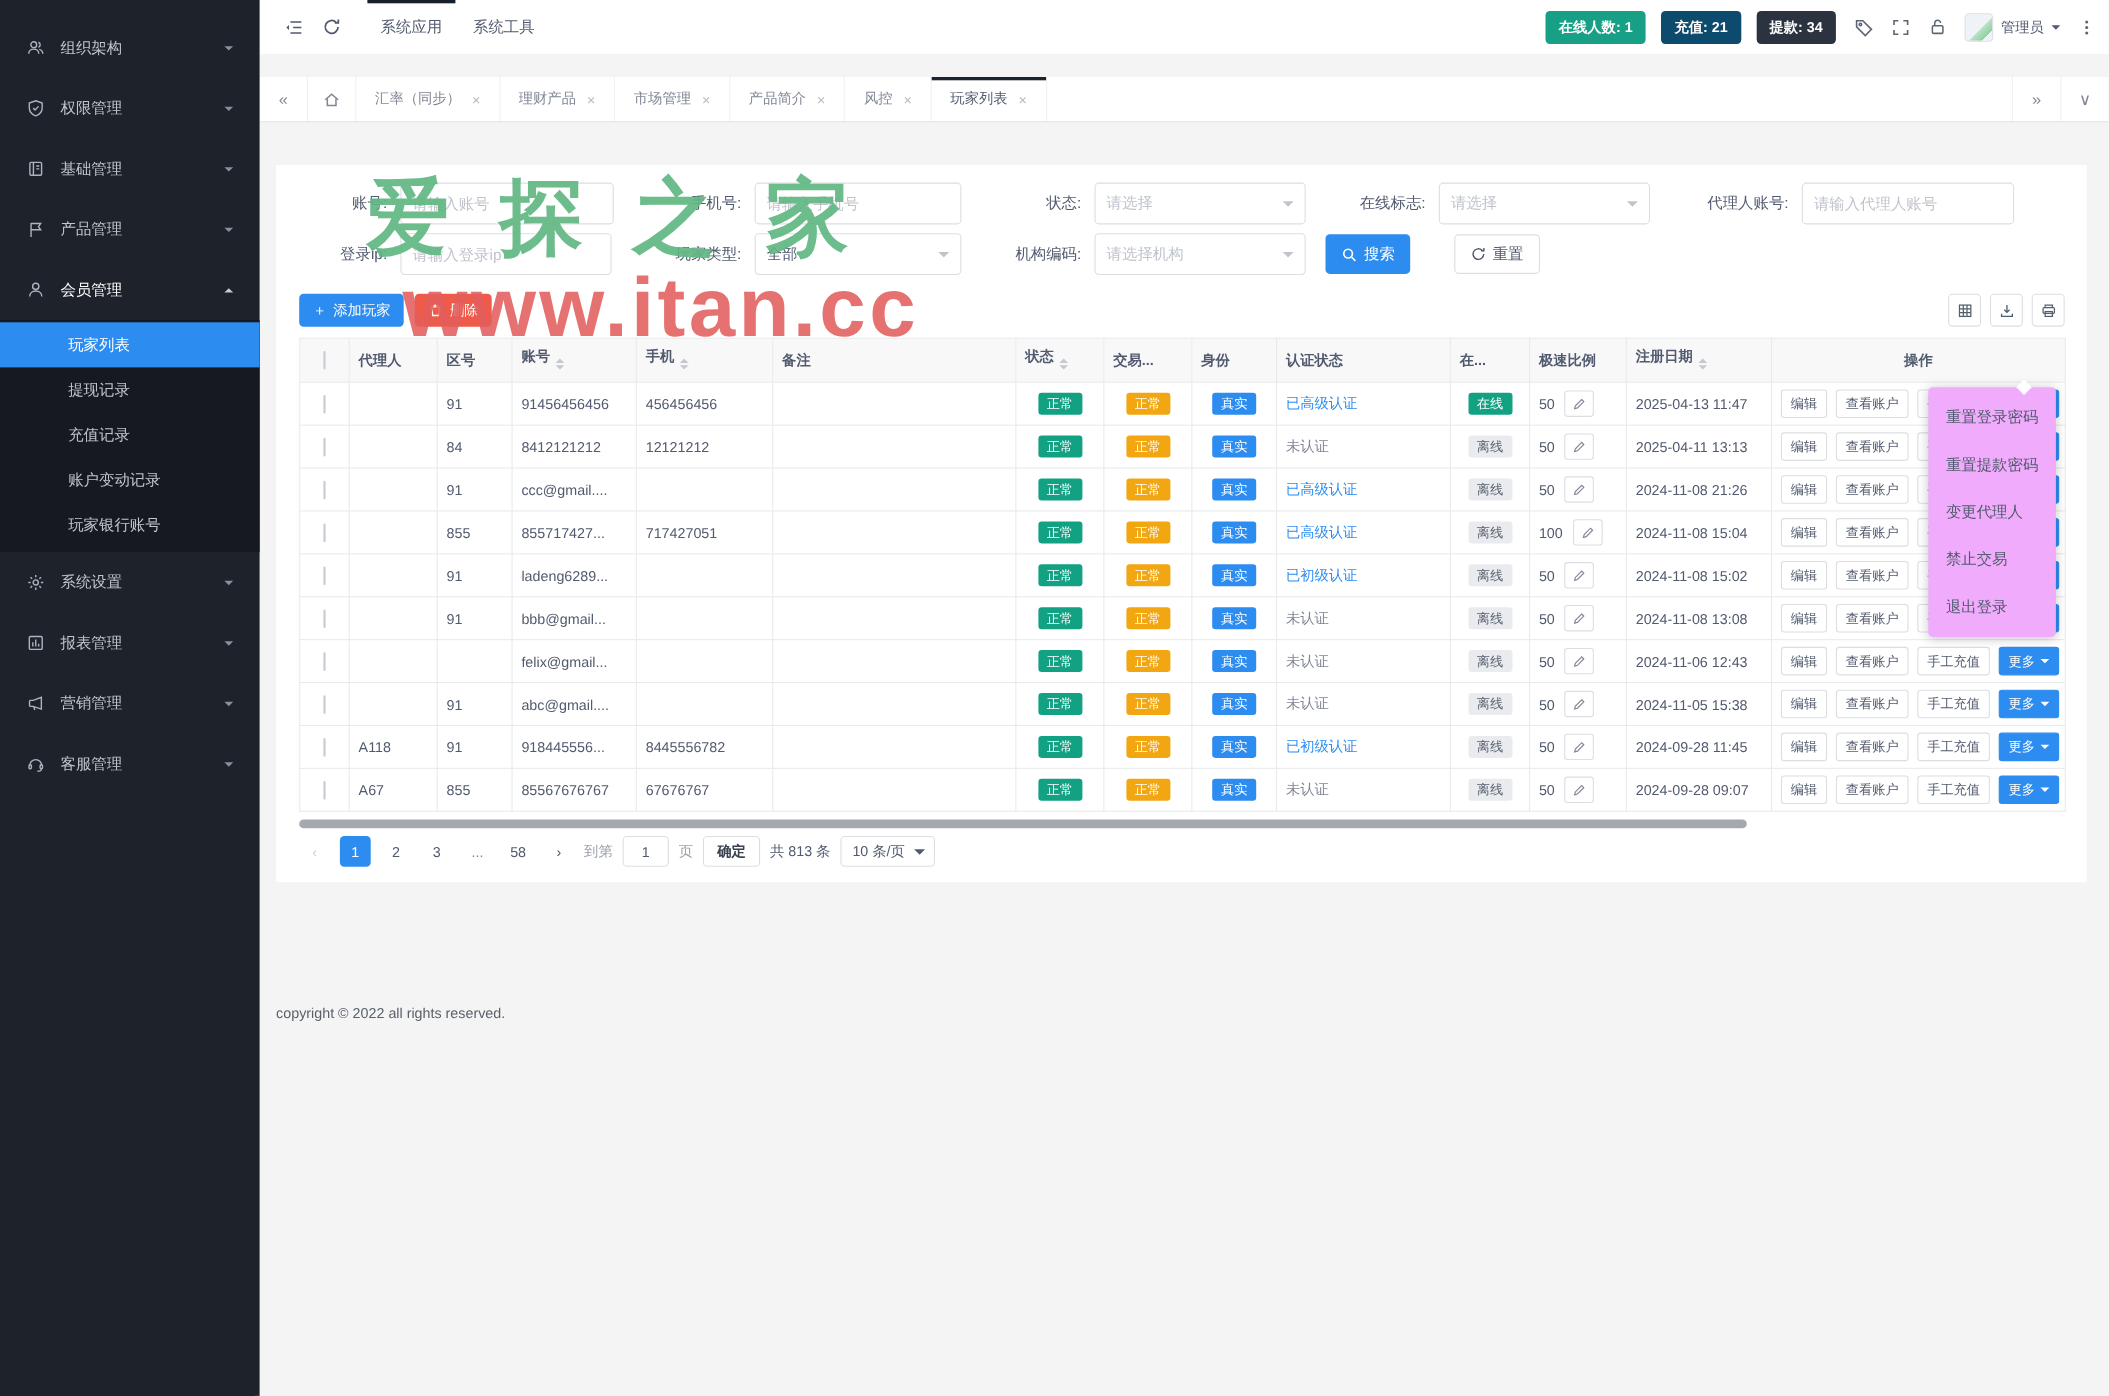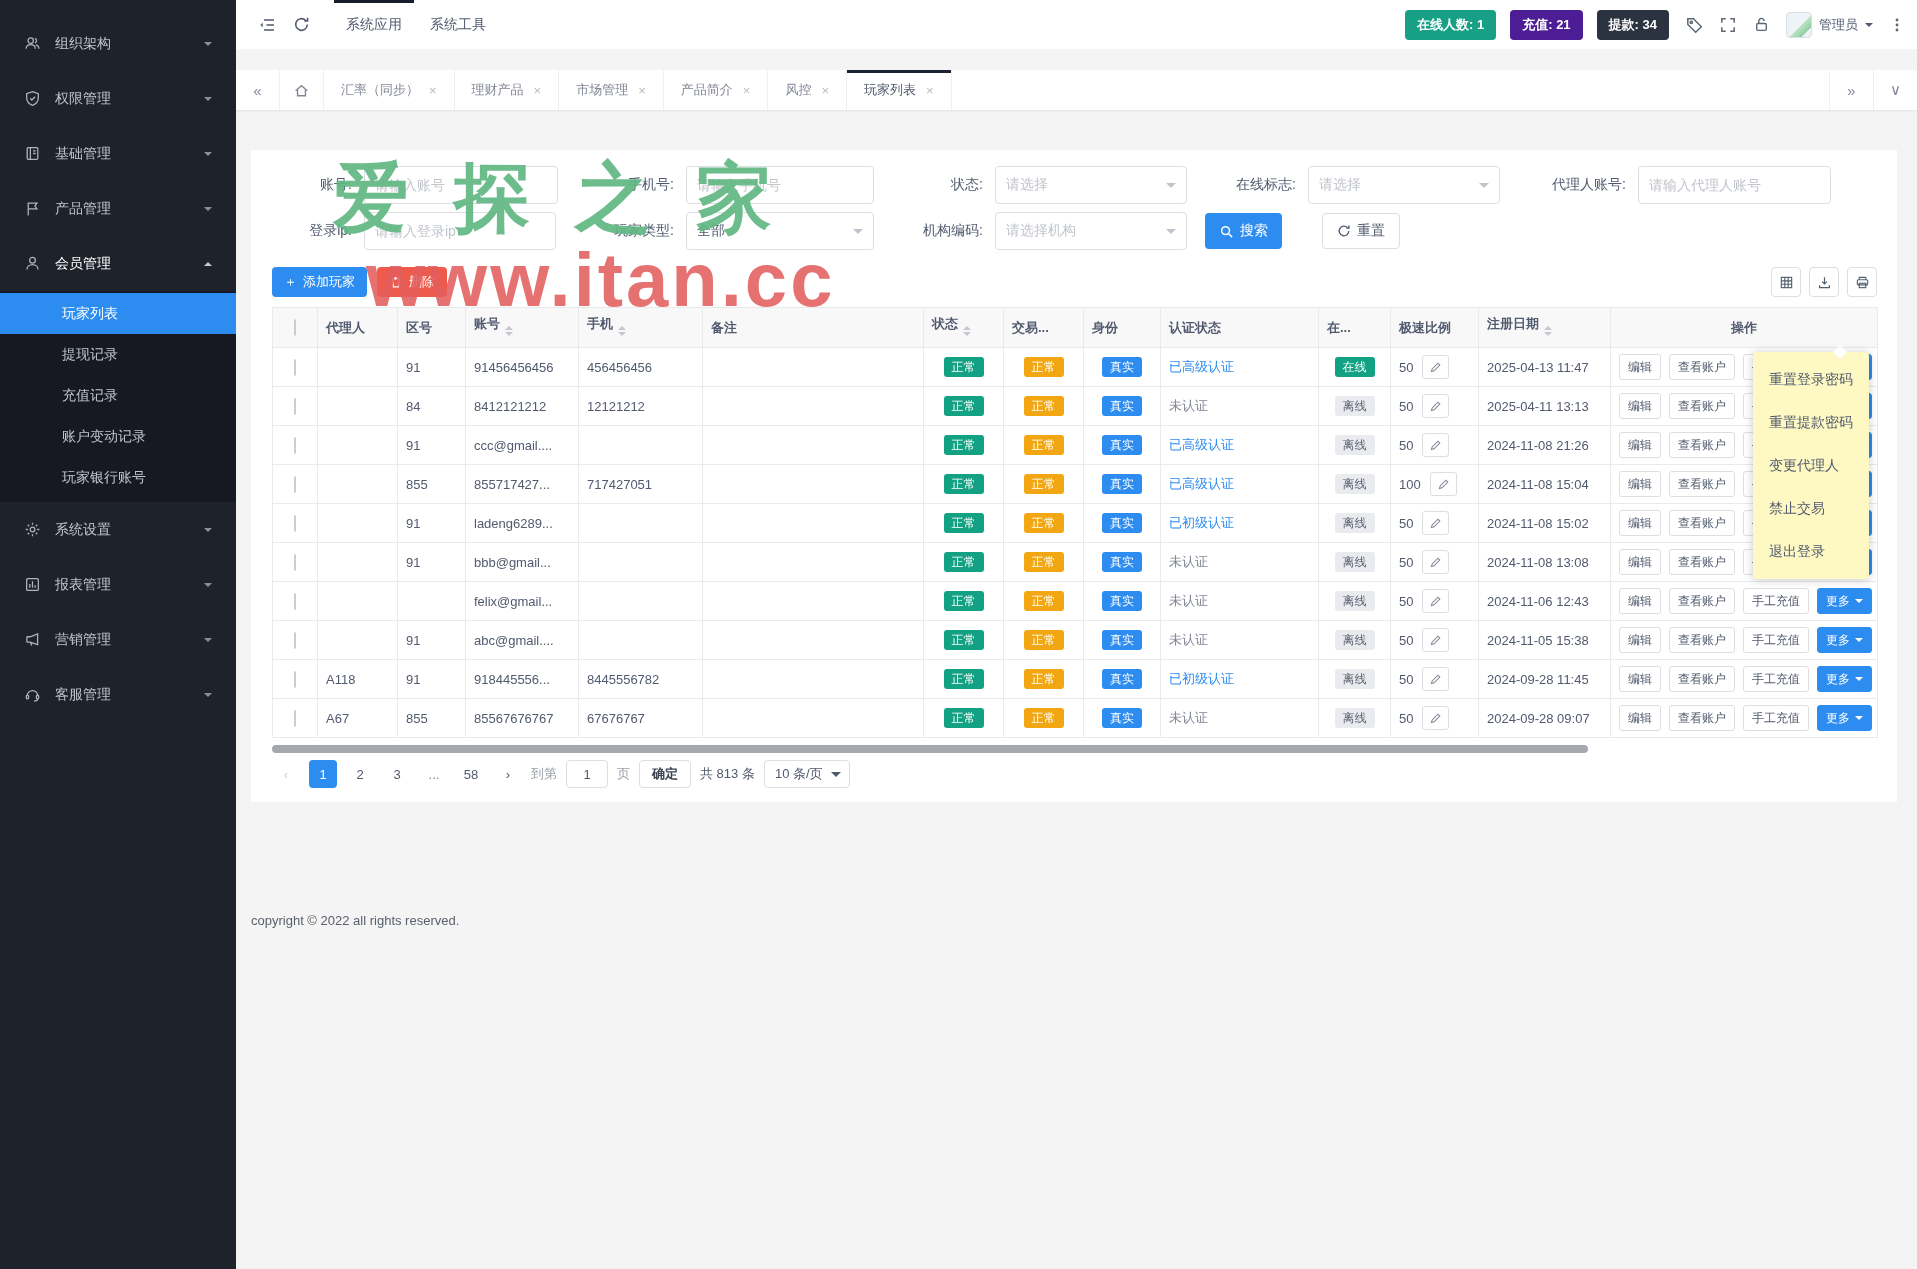--- a/index.html
+++ b/index.html
@@ -106,21 +106,21 @@
   .confirm { height:28px; padding:0 12px; border:1px solid #dcdee2; border-radius:4px; background:#fff; font-weight:bold; font-size:13px; color:#3b4350; display:flex; align-items:center; cursor:pointer; }
   .total { color:#515a6e; }
   .size-sel { height:28px; border:1px solid #dcdee2; border-radius:4px; padding:0 26px 0 10px; display:flex; align-items:center; position:relative; cursor:pointer; background:#fff; }
   .size-sel::after { content:""; position:absolute; right:8px; top:11px; border:5px solid transparent; border-top-color:#515a6e; }
 
   .footer { position:absolute; left:15px; bottom:12px; font-size:13px; color:#5a616b; }
 
   
   .wm1 { position:absolute; left:333px; top:148px; font-size:76px; font-weight:bold; letter-spacing:45px; z-index:30; pointer-events:none; white-space:nowrap; }
   .wm2 { position:absolute; left:366px; top:236px; font-size:76px; font-weight:bold; letter-spacing:3px; z-index:30; pointer-events:none; white-space:nowrap; }
-  .dropdown { position:absolute; left:1753px; top:352px; width:116px; background:#fef9c3; border-radius:4px; box-shadow:0 1px 10px rgba(0,0,0,0.22); z-index:50; padding:6px 0; }
+  .dropdown { position:absolute; left:1753px; top:352px; width:116px; background:#f0abfc; border-radius:4px; box-shadow:0 1px 10px rgba(0,0,0,0.22); z-index:50; padding:6px 0; }
   .dropdown::before { content:""; position:absolute; top:-5px; right:24px; width:10px; height:10px; background:#fff; transform:rotate(45deg); }
   .dd-item { height:43px; line-height:43px; padding:0 16px; font-size:14px; color:#515a6e; cursor:pointer; white-space:nowrap; }
 </style>
 </head>
 <body>
 
 <aside class="sidebar">
   <nav class="side-menu" id="side-menu">
       <div class="menu-item">
         <span class="icon mi-icon">
@@ -239,21 +239,21 @@
           <path d="M13.7 1.6v3h-3" fill="none"></path>
         </svg>
     </span>
     <nav class="topmenus" id="topmenus">
         <span class="topmenu active">系统应用</span>
         <span class="topmenu">系统工具</span>
       </nav>
     <div class="topbar-right">
       <div id="topbar-badges" style="display:flex;gap:14px;">
           <span class="badge" style="background: rgb(23, 160, 134);">在线人数: 1</span>
-          <span class="badge" style="background: #4c1d95; text-align: right;">充值: 21</span>
+          <span class="badge" style="background: #0c4a6e; text-align: right;">充值: 21</span>
           <span class="badge" style="background: rgb(43, 51, 64);">提款: 34</span>
         </div>
       <span class="tb-icon icon">
         <svg width="18" height="18" viewBox="0 0 16 16" fill="none" stroke="currentColor" stroke-width="1.3">
             <path d="M2.5 2.5h5l7 7-5 5-7-7z"></path>
             <circle cx="5.6" cy="5.6" r="1"></circle>
           </svg>
       </span>
       <span class="tb-icon icon">
         <svg width="18" height="18" viewBox="0 0 16 16" fill="none" stroke="currentColor" stroke-width="1.3">

